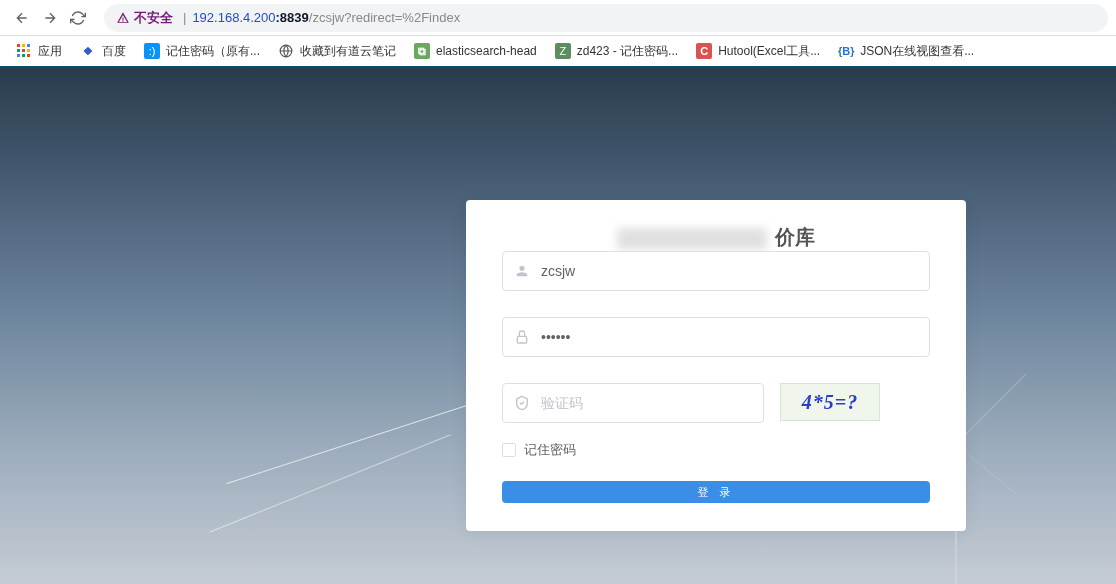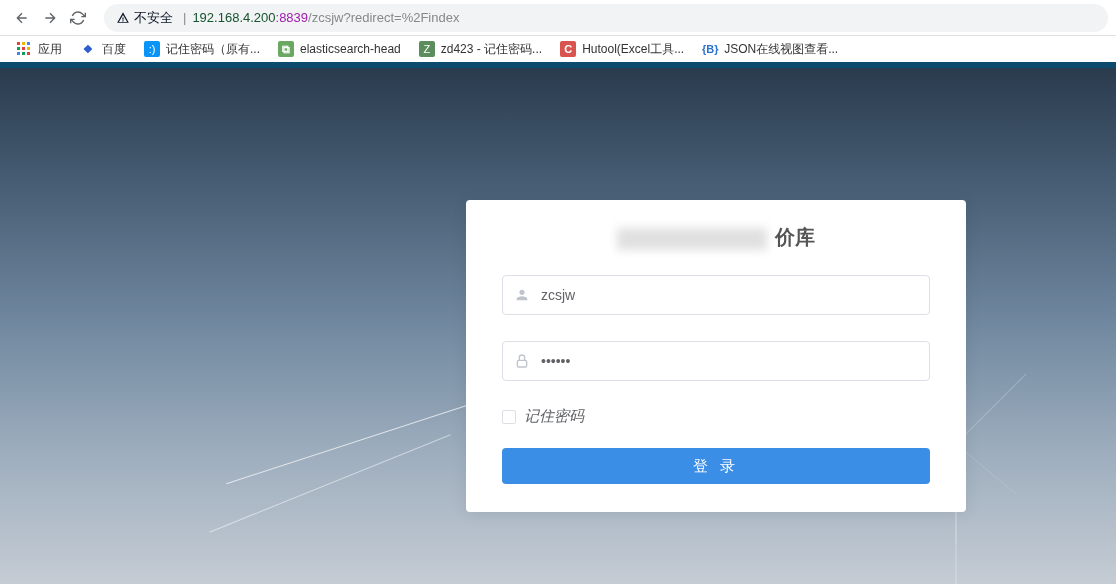--- a/index.html
+++ b/index.html
@@ -2,62 +2,62 @@
 <html><head>
   <meta charset="utf-8">
   <style>
     * { margin: 0; padding: 0; box-sizing: border-box; }
     body { font-family: -apple-system, BlinkMacSystemFont, "Segoe UI", Arial, sans-serif; width: 1116px; height: 584px; overflow: hidden; }
     
     .browser-bar { height: 36px; background: #fff; display: flex; align-items: center; padding: 0 8px; border-bottom: 1px solid #e0e0e0; }
     .nav-btn { width: 28px; height: 28px; display: flex; align-items: center; justify-content: center; border: none; background: transparent; color: #5f6368; cursor: pointer; border-radius: 50%; }
     .nav-btn svg { width: 16px; height: 16px; }
     .address-bar { flex: 1; margin-left: 12px; height: 28px; background: #f1f3f4; border-radius: 14px; display: flex; align-items: center; padding: 0 12px; font-size: 13px; color: #333; }
-    .security-warn { color: #0f172a; margin-right: 4px; display: flex; align-items: center; }
+    .security-warn { color: #701a75; margin-right: 4px; display: flex; align-items: center; font-weight: bold; }
     .security-warn svg { width: 14px; height: 14px; margin-right: 4px; }
-    .url-host { color: #14532d; }
-    .url-port { color: #a21caf; }
+    .url-host { color: #1d4ed8; }
+    .url-port { color: #0f172a; font-weight: bold; }
     .url-path { color: #888; }
     .url-sep { color: #888; margin: 0 6px; }
     
-    .bookmarks-bar { height: 32px; background: #fff; display: flex; align-items: center; padding: 0 8px; border-bottom: 6px solid #0c4a6e; gap: 2px; }
+    .bookmarks-bar { height: 32px; background: #fff; display: flex; align-items: center; padding: 0 8px; border-bottom: 2px solid #0c4a6e; gap: 2px; }
     .bookmark-item { display: flex; align-items: center; padding: 4px 8px; font-size: 12px; color: #333; cursor: pointer; border-radius: 4px; white-space: nowrap; }
     .bm-icon { width: 16px; height: 16px; margin-right: 6px; display: inline-flex; align-items: center; justify-content: center; font-size: 11px; border-radius: 2px; }
     .bm-apps { background: none; }
     .bm-baidu { color: #2b5cce; font-weight: bold; }
     .bm-youdao { background: #0b94f7; color: #fff; }
     .bm-globe { color: #555; }
     .bm-es { background: #6aa862; color: #fff; font-weight: bold; }
     .bm-zd { background: #5c8d5c; color: #fff; }
     .bm-hutool { background: #d9534f; color: #fff; font-weight: bold; }
     .bm-json { color: #2b73d0; font-weight: bold; }
     
     .page-content { height: calc(584px - 68px); position: relative; background: linear-gradient(to bottom, #2a3b4d 0%, #4a6178 25%, #7189a0 50%, #9eaebe 75%, #c5ccd4 100%); overflow: hidden; }
     .windmill { position: absolute; bottom: -40px; right: 60px; width: 200px; height: 300px; opacity: 0.35; }
     .trail1 { position: absolute; bottom: 140px; left: 220px; width: 260px; height: 1px; background: rgba(255,255,255,0.7); transform: rotate(-18deg); }
     .trail2 { position: absolute; bottom: 100px; left: 200px; width: 260px; height: 1px; background: rgba(255,255,255,0.5); transform: rotate(-22deg); }
     
     .login-panel { position: absolute; top: 132px; left: 466px; width: 500px; background: #fff; border-radius: 4px; padding: 24px 36px 28px 36px; box-shadow: 0 2px 16px rgba(0,0,0,0.08); }
-    .login-title { text-align: center; font-size: 20px; font-weight: 600; color: #555; margin-bottom: 24px; position: relative; font-family: Liberation Mono, monospace; }
+    .login-title { text-align: center; font-size: 20px; font-weight: 600; color: #555; position: relative; font-family: Liberation Mono, monospace; }
     .title-blur { display: inline-block; width: 150px; height: 22px; background: #e0e0e0; filter: blur(5px); vertical-align: middle; margin-right: 8px; }
     
     .input-row { position: relative; margin-bottom: 26px; }
     .input-field { width: 100%; height: 40px; border: 1px solid #dcdfe6; border-radius: 4px; padding: 0 12px 0 38px; font-size: 14px; color: #606266; outline: none; }
     .input-field::placeholder { color: #c0c4cc; }
     .input-icon { position: absolute; left: 12px; top: 50%; transform: translateY(-50%); width: 16px; height: 16px; color: #c0c4cc; }
     
     .captcha-row { display: flex; gap: 16px; margin-bottom: 18px; }
     .captcha-input-wrap { position: relative; flex: 1; max-width: 262px; }
     .captcha-img { width: 100px; height: 38px; border: 1px solid #d8e8d0; background: #f0f6ec; display: flex; align-items: center; justify-content: center; font-family: Georgia, serif; font-size: 20px; font-weight: bold; color: #2c3ec9; font-style: italic; cursor: pointer; letter-spacing: 1px; }
     
     .remember-row { display: flex; align-items: center; margin-bottom: 22px; }
     .checkbox { width: 14px; height: 14px; border: 1px solid #dcdfe6; border-radius: 2px; margin-right: 8px; cursor: pointer; }
-    .remember-label { font-size: 15px; color: #606266; cursor: pointer; font-style: italic; }
+    .remember-label { font-size: 13px; color: #606266; cursor: pointer; }
     
-    .login-btn { width: 100%; height: 36px; background: #3a8ee6; color: #fff; border: none; border-radius: 4px; font-size: 15px; cursor: pointer; letter-spacing: 4px; }
+    .login-btn { width: 100%; height: 22px; background: #3a8ee6; color: #fff; border: none; border-radius: 4px; font-size: 11px; cursor: pointer; letter-spacing: 4px; }
   </style>
 </head>
 <body>
 
 <div class="browser-bar">
   <button class="nav-btn">
     <svg viewBox="0 0 24 24" fill="none" stroke="currentColor" stroke-width="2">
         <path d="M19 12H5M12 19l-7-7 7-7"></path>
       </svg>
   </button>
@@ -105,20 +105,29 @@
   </div>
   <div class="bookmark-item">
     <span class="bm-icon bm-baidu">❖</span>
     <span>百度</span>
   </div>
   <div class="bookmark-item">
     <span class="bm-icon bm-youdao">:)</span>
     <span>记住密码（原有...</span>
   </div>
   <div class="bookmark-item">
+    <span class="bm-icon bm-globe">
+      <svg width="14" height="14" viewBox="0 0 24 24" fill="none" stroke="currentColor" stroke-width="2">
+          <circle cx="12" cy="12" r="10"></circle>
+          <path d="M2 12h20M12 2a15.3 15.3 0 010 20M12 2a15.3 15.3 0 000 20"></path>
+        </svg>
+    </span>
+    <span>收藏到有道云笔记</span>
+  </div>
+  <div class="bookmark-item">
     <span class="bm-icon bm-es">⧉</span>
     <span>elasticsearch-head</span>
   </div>
   <div class="bookmark-item">
     <span class="bm-icon bm-zd">Z</span>
     <span>zd423 - 记住密码...</span>
   </div>
   <div class="bookmark-item">
     <span class="bm-icon bm-hutool">C</span>
     <span>Hutool(Excel工具...</span>
@@ -154,20 +163,30 @@
     </div>
     
     <div class="input-row">
       <svg class="input-icon" viewBox="0 0 24 24" fill="none" stroke="currentColor" stroke-width="2">
           <rect x="5" y="11" width="14" height="10" rx="2"></rect>
           <path d="M8 11V7a4 4 0 118 0v4"></path>
         </svg>
       <input class="input-field" type="password" value="••••••" style="">
     </div>
     
+    <div class="captcha-row">
+      <div class="captcha-input-wrap">
+        <svg class="input-icon" viewBox="0 0 24 24" fill="none" stroke="currentColor" stroke-width="2">
+            <path d="M12 2l8 4v6c0 5-3.5 9-8 10-4.5-1-8-5-8-10V6l8-4z"></path>
+            <path d="M9 12l2 2 4-4"></path>
+          </svg>
+        <input class="input-field" type="text" placeholder="验证码" style="">
+      </div>
+      <div class="captcha-img">4*5=?</div>
+    </div>
     
     <div class="remember-row">
       <div class="checkbox"></div>
       <span class="remember-label">记住密码</span>
     </div>
     
     <button class="login-btn">登 录</button>
   </div>
 </div>
 

